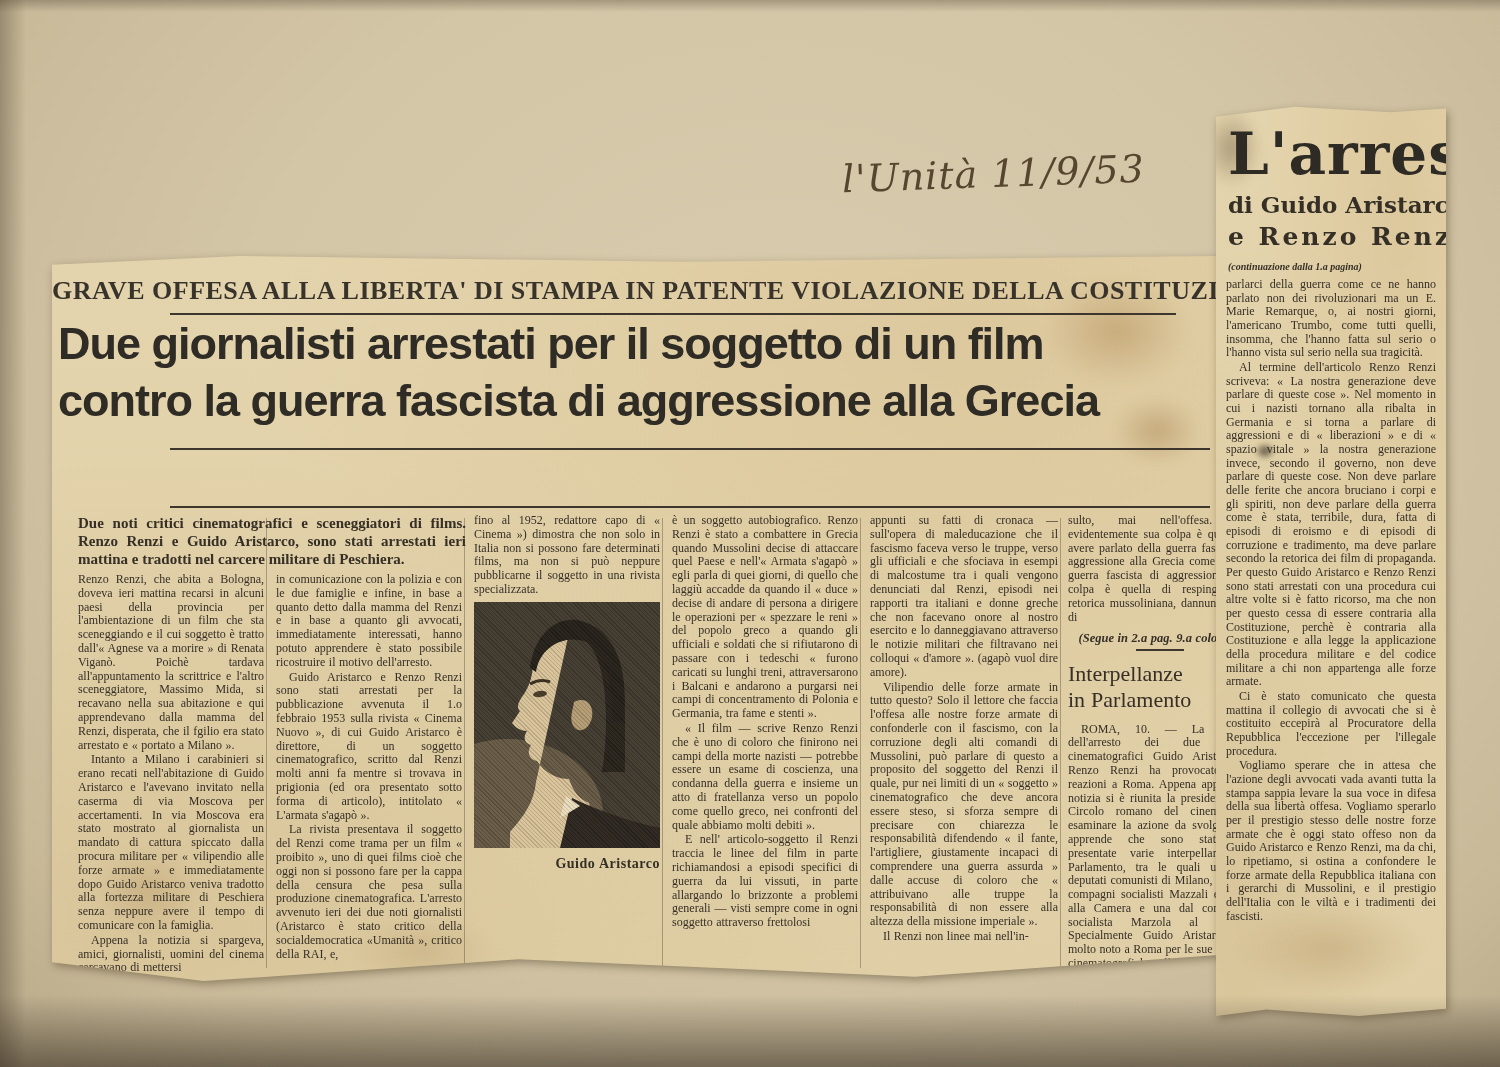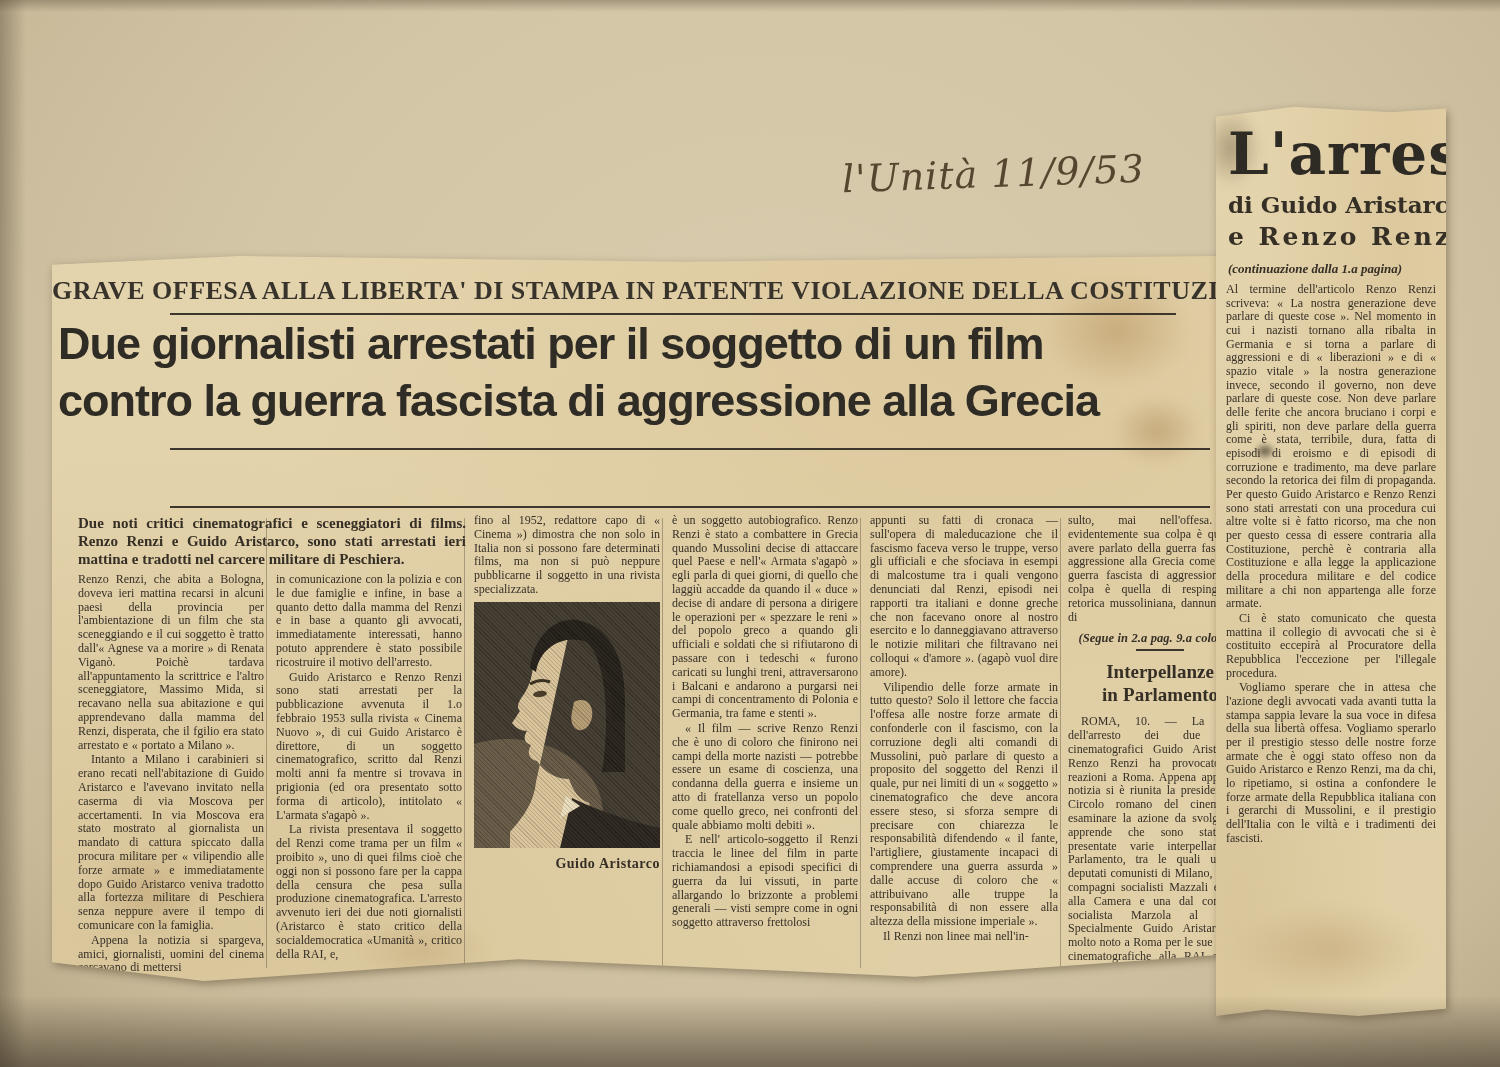--- a/index.html
+++ b/index.html
@@ -44,29 +44,29 @@
   .bodycol p + p{text-indent:13px;margin-top:1px;}
   .vr{position:absolute;top:262px;height:450px;width:1px;background:rgba(62,52,40,.35);}
 
   .photo{position:relative;width:186px;height:246px;margin-top:5px;overflow:hidden;background:#3f3a2f;}
   .photo .halftone{position:absolute;inset:0;
     background:repeating-linear-gradient(45deg, rgba(0,0,0,.14) 0 1px, rgba(255,255,255,.03) 1px 3px);}
   .caption{text-align:right;font-weight:bold;font-size:14px;margin-top:8px;letter-spacing:.5px;}
 
   .cont-note{font-style:italic;font-weight:bold;text-align:center;font-size:12.5px;margin:7px 0 3px;}
   .mini-rule{width:48px;border-top:2px solid #3c362d;margin:3px auto 10px;}
-  .inner-head{text-align:center;font-weight:bold;font-size:19px;line-height:1.2;margin-bottom:9px;}
+  .inner-head{font-weight:normal;font-size:22px;line-height:1.2;margin-bottom:9px;}
   .roma-para{text-indent:13px;}
 
   .side-pad{position:relative;padding:20px 10px 0 10px;}
   .side-title1{font-family:"DejaVu Serif",serif;font-weight:bold;font-size:58px;
     letter-spacing:1px;color:#2e2a24;line-height:1.05;margin-left:2px;}
   .side-title2{font-family:"DejaVu Serif",serif;font-weight:bold;font-size:23px;margin:6px 0 0 2px;white-space:nowrap;}
   .side-title3{font-family:"DejaVu Serif",serif;font-weight:bold;font-size:25px;letter-spacing:3px;margin:4px 0 0 2px;white-space:nowrap;}
-  .side-note{font-style:italic;font-weight:bold;font-size:13px;margin:10px 0 6px 2px;}
+  .side-note{font-style:italic;font-weight:bold;font-size:10px;margin:10px 0 6px 2px;}
   .side-body{font-size:12px;line-height:1.14;text-align:justify;word-spacing:.4px;overflow:hidden;height:648px;}
   .side-body p{margin:0;}
   .side-body p + p{text-indent:13px;margin-top:1px;}
 
   .handwriting{position:absolute;left:842px;top:152px;transform:rotate(-2deg);
     font-family:"DejaVu Serif",serif;font-style:italic;font-size:38px;letter-spacing:1px;color:#57462f;}
 </style>
 </head>
 <body>
 
@@ -157,20 +157,21 @@
     <div class="paper clip-side">
       <div class="stain" style="left:-14px;top:4px;width:60px;height:80px;background:radial-gradient(rgba(70,52,28,.35), rgba(70,52,28,0) 70%);"></div>
       <div class="stain" style="left:38px;top:338px;width:22px;height:18px;filter:blur(2px);background:radial-gradient(rgba(35,28,18,.7), rgba(35,28,18,0) 70%);"></div>
       <div class="stain" style="left:20px;top:800px;width:190px;height:90px;background:radial-gradient(rgba(150,105,50,.22), rgba(150,105,50,0) 70%);"></div>
       <div class="side-pad">
         <div class="side-title1">L'arresto</div>
         <div class="side-title2">di Guido Aristarco</div>
         <div class="side-title3">e Renzo Renzi</div>
         <div class="side-note">(continuazione dalla 1.a pagina)</div>
         <div class="side-body">
+          <p>parlarci della guerra come ce ne hanno parlato non dei rivoluzionari ma un E. Marie Remarque, o, ai nostri giorni, l'americano Trumbo, come tutti quelli, insomma, che l'hanno fatta sul serio o l'hanno vista sul serio nella sua tragicità.</p>
           <p>Al termine dell'articolo Renzo Renzi scriveva: « La nostra generazione deve parlare di queste cose ». Nel momento in cui i nazisti tornano alla ribalta in Germania e si torna a parlare di aggressioni e di « liberazioni » e di « spazio vitale » la nostra generazione invece, secondo il governo, non deve parlare di queste cose. Non deve parlare delle ferite che ancora bruciano i corpi e gli spiriti, non deve parlare della guerra come è stata, terribile, dura, fatta di episodi di eroismo e di episodi di corruzione e tradimento, ma deve parlare secondo la retorica dei film di propaganda. Per questo Guido Aristarco e Renzo Renzi sono stati arrestati con una procedura cui altre volte si è fatto ricorso, ma che non per questo cessa di essere contraria alla Costituzione, perchè è contraria alla Costituzione e alla legge la applicazione della procedura militare e del codice militare a chi non appartenga alle forze armate.</p>
           <p>Ci è stato comunicato che questa mattina il collegio di avvocati che si è costituito eccepirà al Procuratore della Repubblica l'eccezione per l'illegale procedura.</p>
           <p>Vogliamo sperare che in attesa che l'azione degli avvocati vada avanti tutta la stampa sappia levare la sua voce in difesa della sua libertà offesa. Vogliamo sperarlo per il prestigio stesso delle nostre forze armate che è oggi stato offeso non da Guido Aristarco e Renzo Renzi, ma da chi, lo ripetiamo, si ostina a confondere le forze armate della Repubblica italiana con i gerarchi di Mussolini, e il prestigio dell'Italia con le viltà e i tradimenti dei fascisti.</p>
         </div>
       </div>
     </div>
   </div>
 
   <div class="shadow-left"></div>
   <div class="shadow-top"></div>

